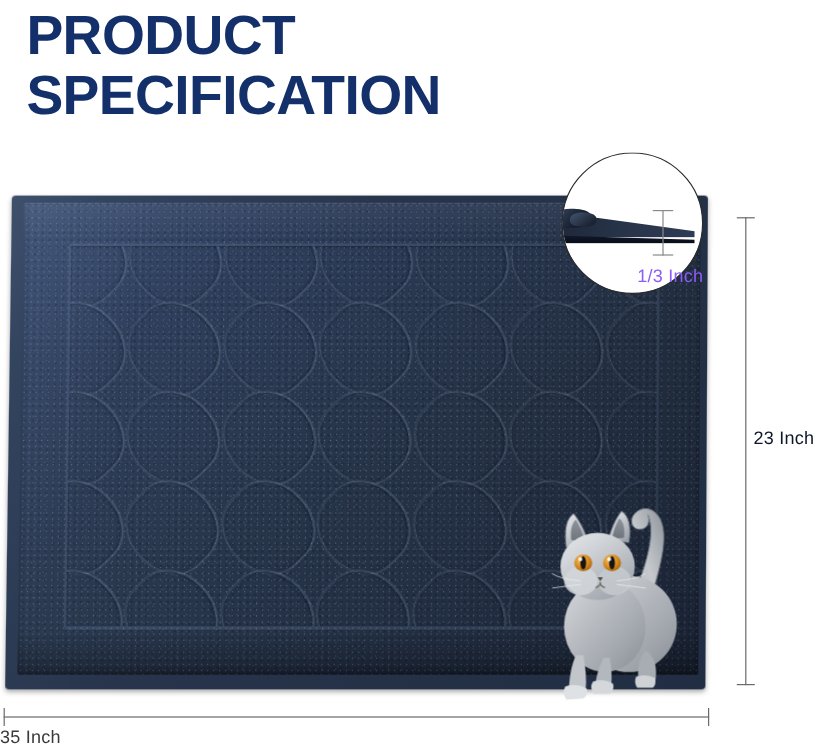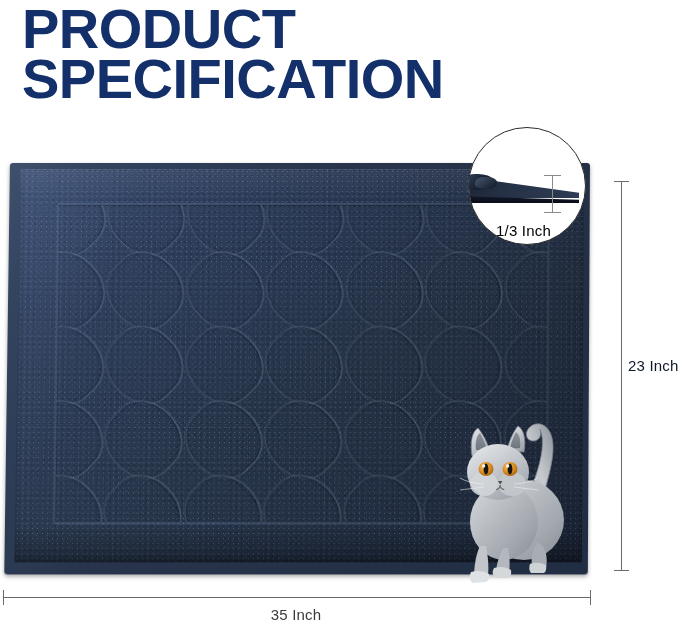--- a/index.html
+++ b/index.html
@@ -17,21 +17,21 @@
   }
 
   
   #page-title {
     position: absolute;
     left: 22px;
     top: 4px;
     width: 470px;
     font-family: "Liberation Sans", sans-serif;
     font-weight: bold;
-    font-size: 56px;
+    font-size: 46px;
     line-height: 50px;
     letter-spacing: -0.5px;
     color: #13306b;
     white-space: pre-line;
   }
 
   
   #mat-wrap {
     position: absolute;
     left: 8px;
@@ -241,23 +241,23 @@
     background: #8a8a8a;
   }
   .thick-measure .cap.top { top: 0; }
   .thick-measure .cap.bot { bottom: 0; }
 
   #callout-label {
     position: absolute;
     left: 496px;
     top: 222px;
     width: 90px;
-    text-align: left;
+    text-align: right;
     font-size: 15px;
-    color: #000000;
+    color: #8b5cf6;
     letter-spacing: 0.2px;
   }
 
   
   #cat {
     position: absolute;
     left: 452px;
     top: 396px;
     width: 140px;
     height: 192px;
@@ -319,21 +319,21 @@
     height: 15px;
     background: #6a6a6a;
   }
   #dim-h .tick.left { left: 0; }
   #dim-h .tick.right { right: 0; }
   #dim-h-label {
     position: absolute;
     left: 0;
     top: 606px;
     width: 592px;
-    text-align: center;
+    text-align: left;
     font-size: 15px;
     color: #3a3a3a;
     letter-spacing: 0.2px;
   }
 </style>
 </head>
 <body>
 
 <div id="page-title">PRODUCT
 SPECIFICATION</div>

